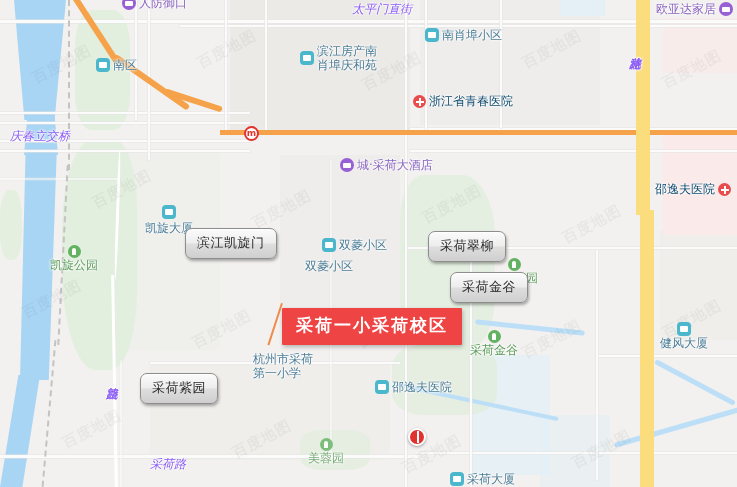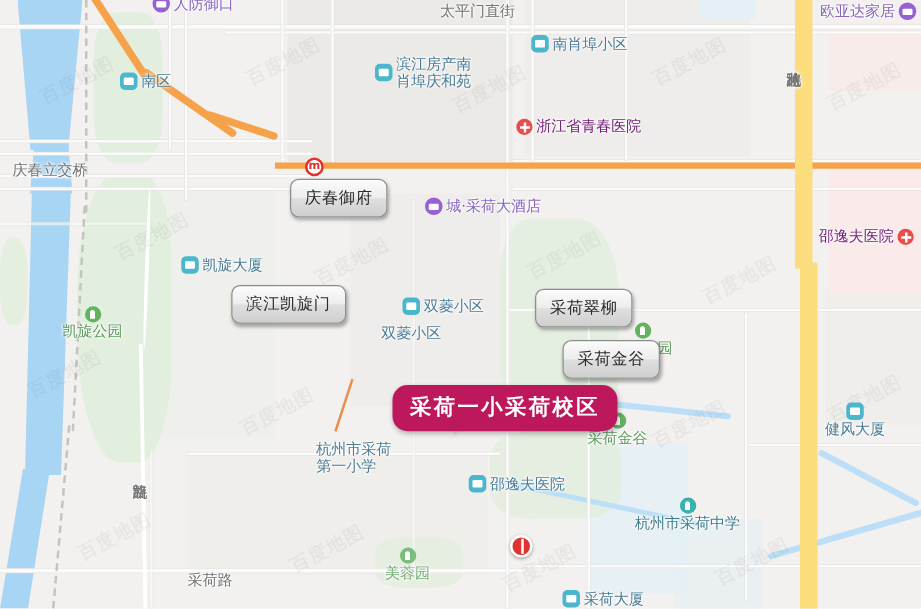--- a/index.html
+++ b/index.html
@@ -28,22 +28,22 @@
       transform:rotate(-28deg);letter-spacing:1px;user-select:none;}
 
   
   .poi{position:absolute;display:flex;align-items:center;gap:3px;white-space:nowrap;
        font-size:12px;line-height:13px;}
   .poi .txt{text-shadow:0 0 3px #fff,0 0 3px #fff,0 0 2px #fff;}
   .poi.two .txt{white-space:pre-line;line-height:14px;}
   .poi.blue .txt{color:#4a7c96;}
   .poi.green .txt{color:#5a9b5a;text-align:center;}
   .poi.purple .txt{color:#8a64c0;}
-  .poi.red .txt{color:#701a75;}
-  .poi.grey .txt{color:#737373;}
+  .poi.red .txt{color:#0c4a6e;}
+  .poi.grey .txt{color:#8b5cf6;font-style:italic;}
   .poi.vert{writing-mode:vertical-rl;}
   .poi.vert .txt{writing-mode:vertical-rl;}
 
   .picon{width:14px;height:14px;border-radius:4px;flex:none;display:inline-block;
          position:relative;}
   .picon.res{background:#4bb7cc;}
   .picon.res::after{content:"";position:absolute;left:3px;top:4px;width:8px;height:6px;
         background:#fff;border-radius:1px;}
   .picon.hotel{background:#9760d4;border-radius:7px;}
   .picon.hotel::after{content:"";position:absolute;left:3px;top:5px;width:8px;height:5px;
@@ -56,23 +56,23 @@
   .picon.hosp::after{content:"";position:absolute;left:2.5px;top:5.5px;width:8px;height:2px;background:#fff;}
   .picon.metro{width:15px;height:15px;border-radius:8px;background:#fff;border:2px solid #e0332f;
         color:#e0332f;font-size:9px;font-weight:bold;text-align:center;line-height:11px;}
 
   
   .chip{position:absolute;background:linear-gradient(#fbfbfb 0%,#ededed 48%,#dedede 52%,#cfcfcf 100%);
         border:1px solid #8d8d8d;border-radius:7px;color:#2b2b2b;font-size:13px;
         padding:5px 11px 6px;white-space:nowrap;
         box-shadow:1px 2px 3px rgba(0,0,0,.32),inset 0 1px 0 #fff;
         font-weight:500;letter-spacing:.5px;}
-  .chip.hl{background:#be185d;border:none;color:#fff;font-size:17px;font-weight:bold;
-        border-radius:12px;padding:6px 14px 8px;letter-spacing:2px;
-        box-shadow:1px 2px 4px rgba(0,0,0,.25);margin-left:32px;}
+  .chip.hl{background:#ef4444;border:none;color:#fff;font-size:17px;font-weight:bold;
+        border-radius:1px;padding:6px 14px 8px;letter-spacing:2px;
+        box-shadow:1px 2px 4px rgba(0,0,0,.25);}
   .leader{position:absolute;width:2px;background:#ef8c4c;transform-origin:top left;}
 </style>
 </head>
 <body>
 
 <div id="map">
 
   <div class="land"></div>
 
   <div class="blockshade" style="left:230px;top:0;width:180px;height:130px;"></div>
@@ -212,21 +212,21 @@
   <div class="poi purple" style="left:656px;top:2px;">
     <span class="txt">欧亚达家居</span>
     <span class="picon hotel"></span>
     </div>
 
   <div class="poi purple" style="left:340px;top:158px;">
     <span class="picon hotel"></span>
     <span class="txt">城·采荷大酒店</span>
     </div>
 
-  <div class="poi blue" style="left:145px;top:205px;">
+  <div class="poi blue" style="left:145px;top:205px;flex-direction:column;">
     <span class="picon res"></span>
     <span class="txt">凯旋大厦</span>
     </div>
 
   <div class="poi blue" style="left:322px;top:238px;">
     <span class="picon res"></span>
     <span class="txt">双菱小区</span>
     </div>
   <div style="position:absolute;left:305px;top:255px;width:60px;height:16px;">
     <span style="font-size:12px;color:#4a7c96;text-shadow:0 0 3px #fff,0 0 3px #fff;">双菱小区</span></div>
@@ -254,24 +254,20 @@
   <div class="poi blue" style="left:375px;top:380px;">
     <span class="picon res"></span>
     <span class="txt">邵逸夫医院</span>
     </div>
 
   <div class="poi blue two" style="left:253px;top:352px;">
     <span class="txt">杭州市采荷
 第一小学</span>
     </div>
 
-  <div class="poi green" style="left:508px;top:398px;flex-direction:column;gap:1px;">
-    <span class="picon park" style="background:#3ab0b0;"></span>
-    <span class="txt" style="color:#3f7b8a;">杭州市采荷中学</span>
-    </div>
 
   <div class="poi red" style="left:655px;top:183px;">
     <span class="txt">邵逸夫医院</span>
     <span class="picon hosp"></span>
     </div>
 
   <div class="poi blue" style="left:660px;top:322px;flex-direction:column;gap:1px;">
     <span class="picon res"></span>
     <span class="txt">健风大厦</span>
     </div>
@@ -284,33 +280,33 @@
 
   <div style="position:absolute;left:408px;top:428px;width:18px;height:18px;border-radius:10px;
               background:#e0332f;border:2px solid #fff;box-shadow:0 1px 3px rgba(0,0,0,.35);">
     <div style="position:absolute;left:7px;top:1px;width:2px;height:12px;background:#fff;"></div>
   </div>
 
   <div class="picon metro" style="position:absolute;left:244px;top:126px;">
     <span>m</span>
   </div>
 
-  <div class="chip" style="left:232px;top:143px;">
-    <span>庆春御府</span></div>
 
   <div class="chip" style="left:185px;top:228px;">
     <span>滨江凯旋门</span></div>
 
   <div class="chip" style="left:428px;top:231px;">
     <span>采荷翠柳</span></div>
 
   <div class="chip" style="left:450px;top:272px;">
     <span>采荷金谷</span></div>
 
 
+  <div class="chip" style="left:140px;top:373px;">
+    <span>采荷紫园</span></div>
 
 
   <div class="leader" style="left:281px;top:303px;height:44px;transform:rotate(18deg);"></div>
 
   <div class="chip hl" style="left:282px;top:308px;">
     <span>采荷一小采荷校区</span></div>
 
 </div>
 
 </body></html>

